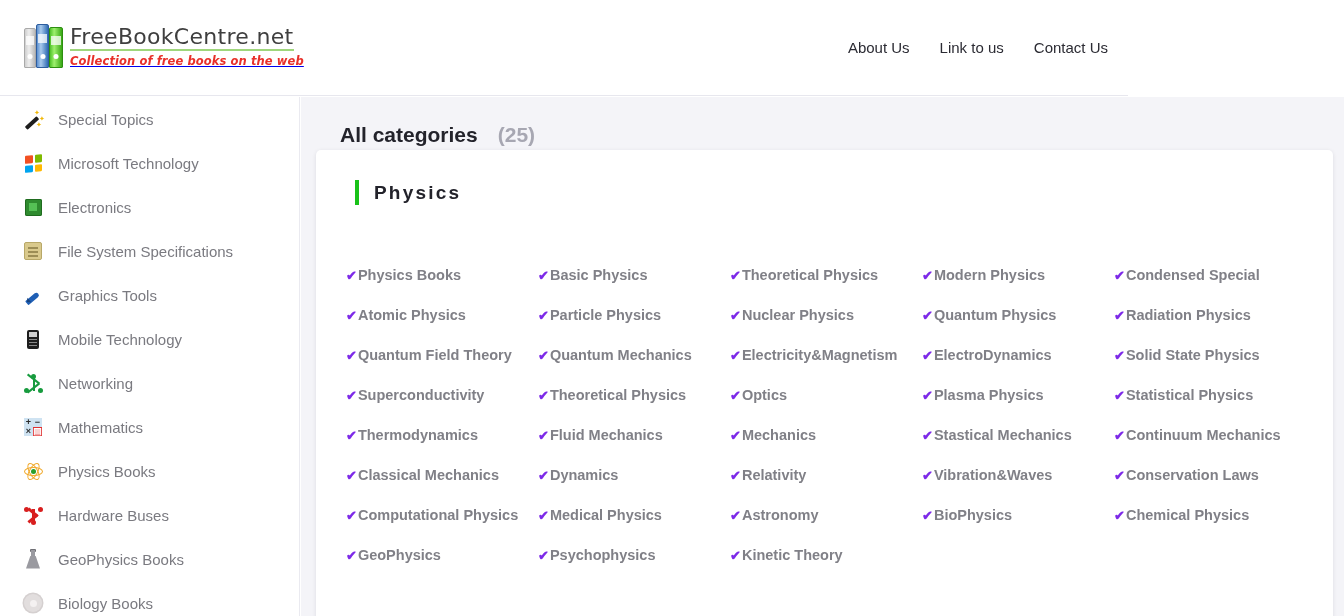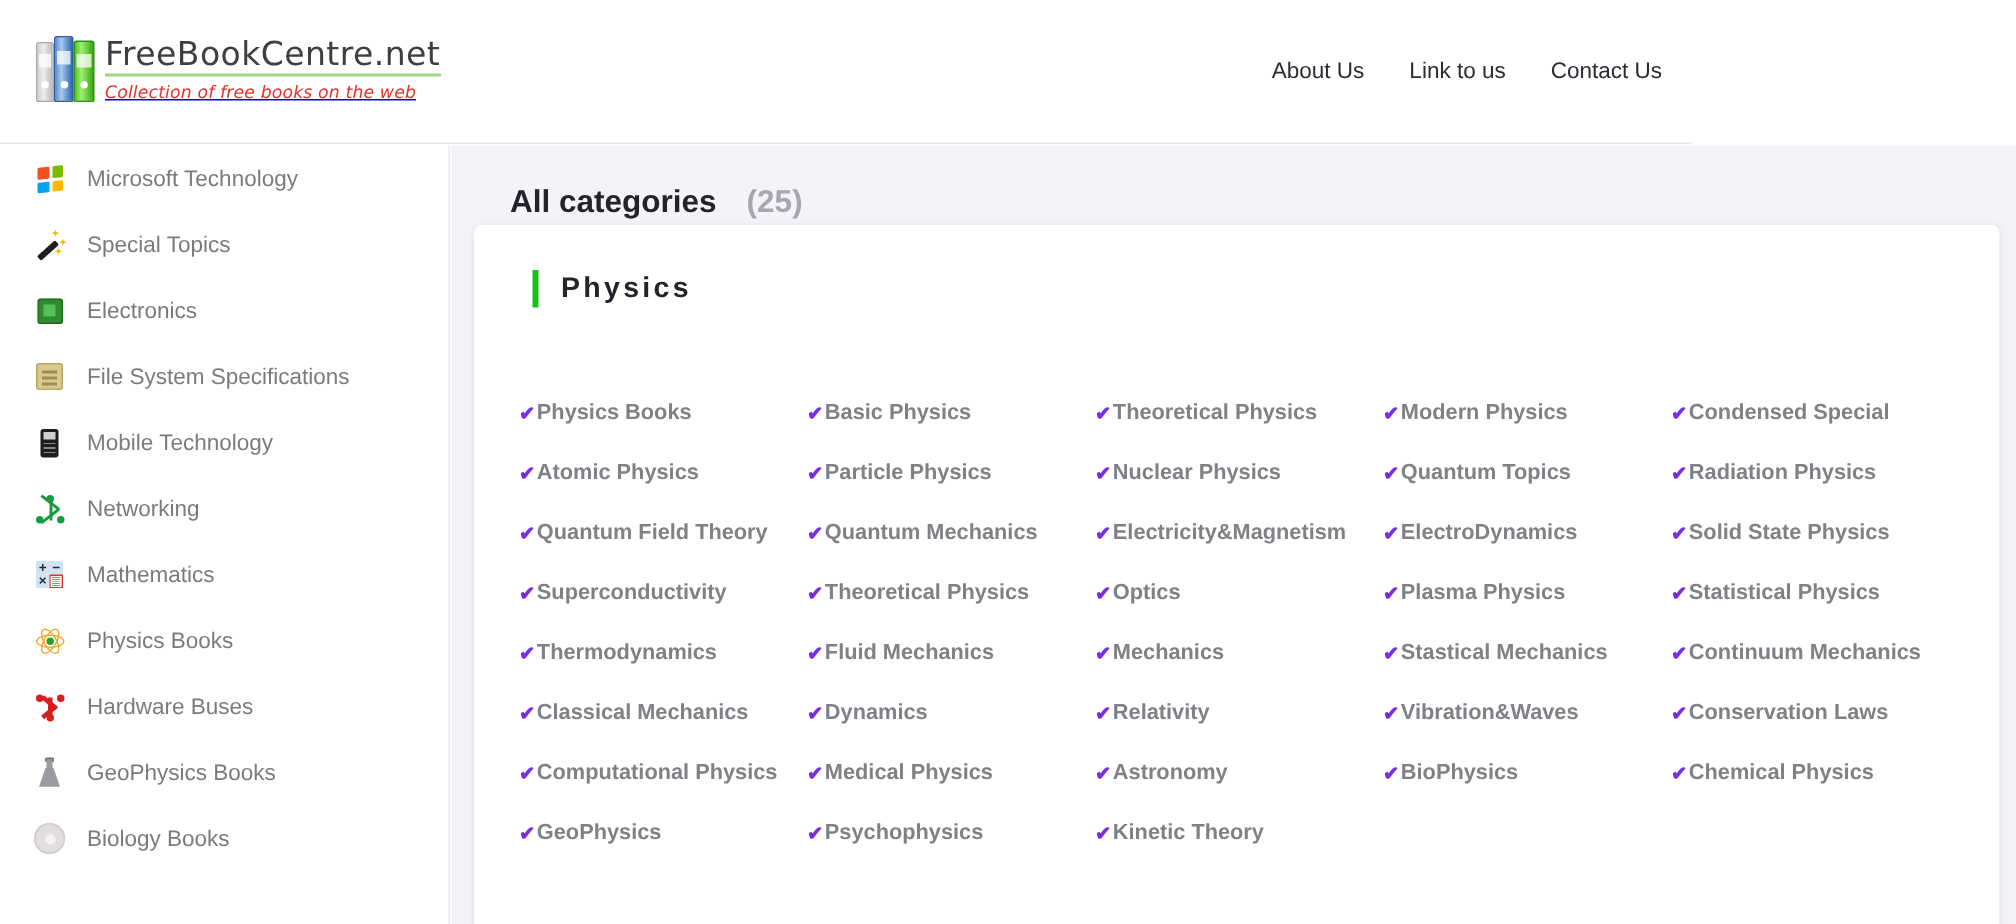--- a/index.html
+++ b/index.html
@@ -43,21 +43,21 @@
                width: 5px; height: 5px; border-radius: 50%;
                background: #fff; bottom: 8px; }
   .logo-text-wrap { padding-top: 1px; }
   #logo-title {
     font-size: 22px; letter-spacing: .3px; color: #3f3f3f;
     font-family: "DejaVu Sans", sans-serif; line-height: 1.05;
     border-bottom: 2px solid #9fd67c; padding-bottom: 1px; display: inline-block;
   }
   #logo-tagline {
     display: block; margin-top: 3px;
-    font-size: 11.5px; font-style: italic; font-weight: normal;
+    font-size: 11.5px; font-style: italic; font-weight: bold;
     color: #e8302a; letter-spacing: .1px;
     font-family: "DejaVu Sans", sans-serif;
   }
 
   #topnav {
     position: absolute; right: 20px; top: 39px;
     display: flex; gap: 30px; align-items: center;
   }
   #topnav a {
     font-size: 15px; color: #2b2b33; text-decoration: none;
@@ -268,62 +268,71 @@
     <a href="#">About Us</a>
     <a href="#">Link to us</a>
     <a href="#">Contact Us</a>
   </nav>
 </div>
 
 <div id="sidebar">
 
   <a class="side-item" href="#">
     <span class="side-ico">
-      <span class="ic-win">
-          <i></i>
-          <i></i>
-          <i></i>
-          <i></i>
-        </span>
-    </span>
-    <span class="side-label">Microsoft Technology</span>
-  </a>
-
-  <a class="side-item" href="#">
-    <span class="side-ico">
       <span class="ic-wand">
           <span class="stick"></span>
           <span class="sp sp1">✦</span>
           <span class="sp sp2">✦</span>
           <span class="sp sp3">✦</span>
         </span>
     </span>
     <span class="side-label">Special Topics</span>
   </a>
 
   <a class="side-item" href="#">
     <span class="side-ico">
+      <span class="ic-win">
+          <i></i>
+          <i></i>
+          <i></i>
+          <i></i>
+        </span>
+    </span>
+    <span class="side-label">Microsoft Technology</span>
+  </a>
+
+  <a class="side-item" href="#">
+    <span class="side-ico">
       <span class="ic-chip">
           <i></i>
         </span>
     </span>
     <span class="side-label">Electronics</span>
   </a>
 
   <a class="side-item" href="#">
     <span class="side-ico">
       <span class="ic-file">
           <i></i>
           <i></i>
           <i></i>
         </span>
     </span>
     <span class="side-label">File System Specifications</span>
   </a>
 
+  <a class="side-item" href="#">
+    <span class="side-ico">
+      <span class="ic-pen">
+          <span class="body"></span>
+          <span class="tip"></span>
+        </span>
+    </span>
+    <span class="side-label">Graphics Tools</span>
+  </a>
 
   <a class="side-item" href="#">
     <span class="side-ico">
       <span class="ic-phone">
           <span class="scr"></span>
           <span class="kp"></span>
         </span>
     </span>
     <span class="side-label">Mobile Technology</span>
   </a>
@@ -440,21 +449,21 @@
         <a class="cat-link" href="#">
           <span class="check">✔</span>
           <span>Particle Physics</span>
         </a>
         <a class="cat-link" href="#">
           <span class="check">✔</span>
           <span>Nuclear Physics</span>
         </a>
         <a class="cat-link" href="#">
           <span class="check">✔</span>
-          <span>Quantum Topics</span>
+          <span>Quantum Physics</span>
         </a>
         <a class="cat-link" href="#">
           <span class="check">✔</span>
           <span>Radiation Physics</span>
         </a>
         <a class="cat-link" href="#">
           <span class="check">✔</span>
           <span>Quantum Field Theory</span>
         </a>
         <a class="cat-link" href="#">

